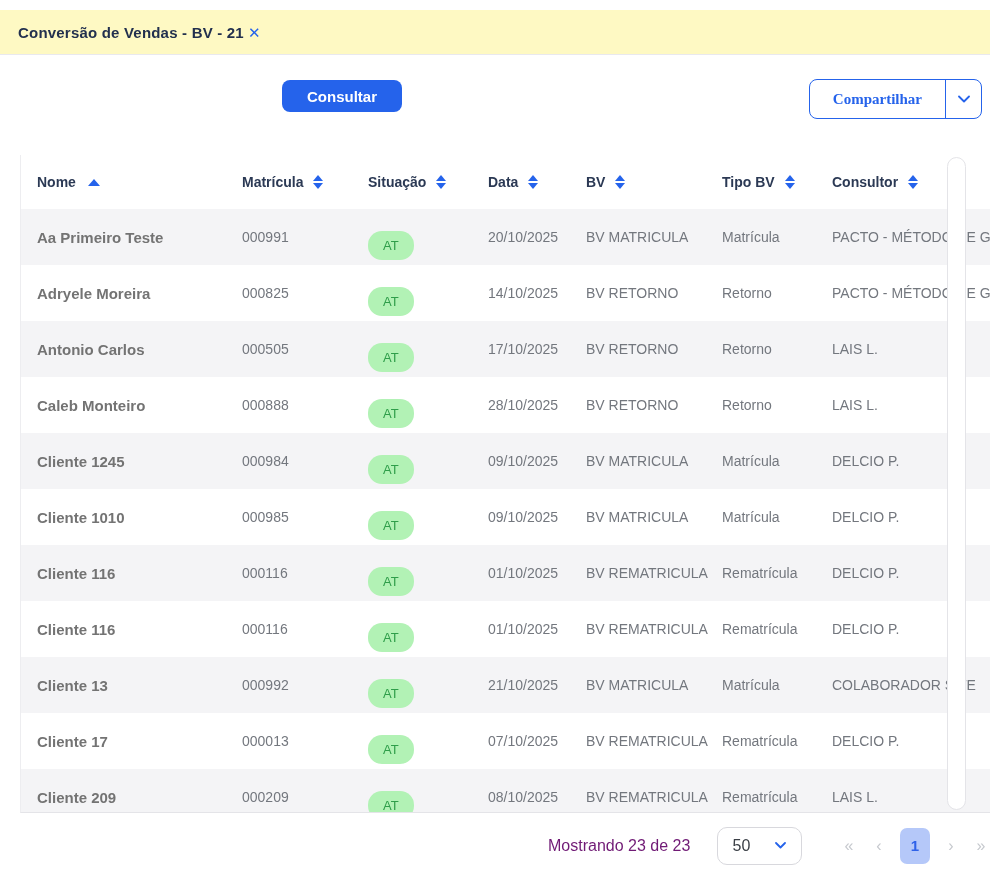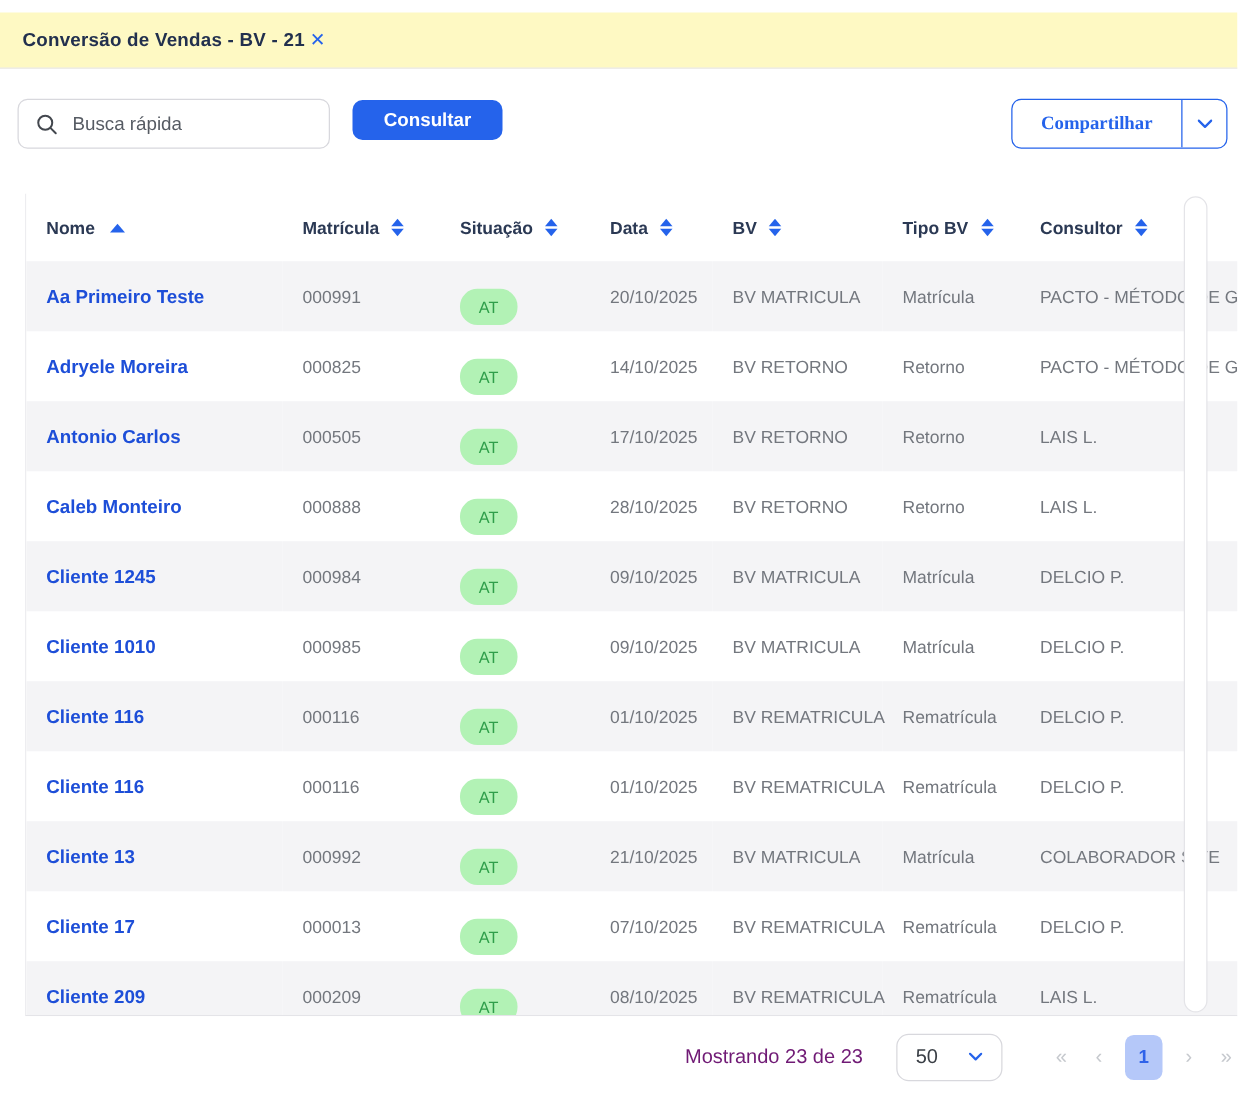--- a/index.html
+++ b/index.html
@@ -38,21 +38,21 @@
     overflow:hidden; border-left:1px solid #ededf0; border-bottom:1px solid #e4e4e8; }
   table { border-collapse:collapse; table-layout:fixed; width:1100px; }
   col.c-name{width:205px} col.c-mat{width:126px} col.c-sit{width:120px}
   col.c-data{width:98px} col.c-bv{width:136px} col.c-tipo{width:110px} col.c-cons{width:305px}
   thead th { height:54px; text-align:left; padding:0 0 0 16px; background:#fff;
     font-size:14px; font-weight:700; color:#2b3954; white-space:nowrap; cursor:pointer; }
   .th-inner { display:inline-flex; align-items:center; }
   tbody tr { height:56px; }
   tbody tr.striped { background:#f4f4f6; }
   td { padding:0 0 0 16px; font-size:14px; color:#73777e; white-space:nowrap; }
-  td.cell-name a { color:#1d4ed8; font-weight:700; font-size:15px; text-decoration:none; cursor:pointer; }
+  td.cell-name a { color:#737373; font-weight:700; font-size:15px; text-decoration:none; cursor:pointer; }
   .badge { display:inline-block; background:#b2f2b5; color:#2f9e4a; font-size:13px;
     padding:7px 15px; border-radius:14px;margin-top:16px; }
 
   
   .sort-single { margin-left:12px; width:0; height:0; display:inline-block;
     border-left:6px solid transparent; border-right:6px solid transparent;
     border-bottom:7px solid #2563eb; }
   .sort-both { display:inline-flex; flex-direction:column; gap:2px; margin-left:10px; }
   .tri-up { width:0; height:0; border-left:5px solid transparent;
     border-right:5px solid transparent; border-bottom:6px solid #2563eb; }
@@ -84,29 +84,20 @@
 <body>
 
 <div class="modal-header">
   <div class="modal-title">Conversão de Vendas - BV - 21</div>
   <button class="close-btn">
     <span>✕</span>
   </button>
 </div>
 
 <div class="toolbar">
-  <div class="search-box">
-    <span style="display:flex">
-      <svg width="17" height="17" viewBox="0 0 17 17" fill="none">
-        <circle cx="7.2" cy="7.2" r="5.6" stroke="#43474e" stroke-width="1.6"></circle>
-        <line x1="11.5" y1="11.5" x2="15.6" y2="15.6" stroke="#43474e" stroke-width="1.6" stroke-linecap="round"></line>
-      </svg>
-    </span>
-    <input type="text" placeholder="Busca rápida" style="">
-  </div>
   <button class="consult-btn">Consultar</button>
   <div class="share-group">
     <button class="share-main">Compartilhar</button>
     <button class="share-caret">
       <span style="display:flex">
         <svg width="12" height="8" viewBox="0 0 12 8" fill="none">
           <polyline points="1,1.5 6,6.5 11,1.5" stroke="#2563eb" stroke-width="1.8" fill="none" stroke-linecap="round" stroke-linejoin="round"></polyline>
         </svg>
       </span>
     </button>

